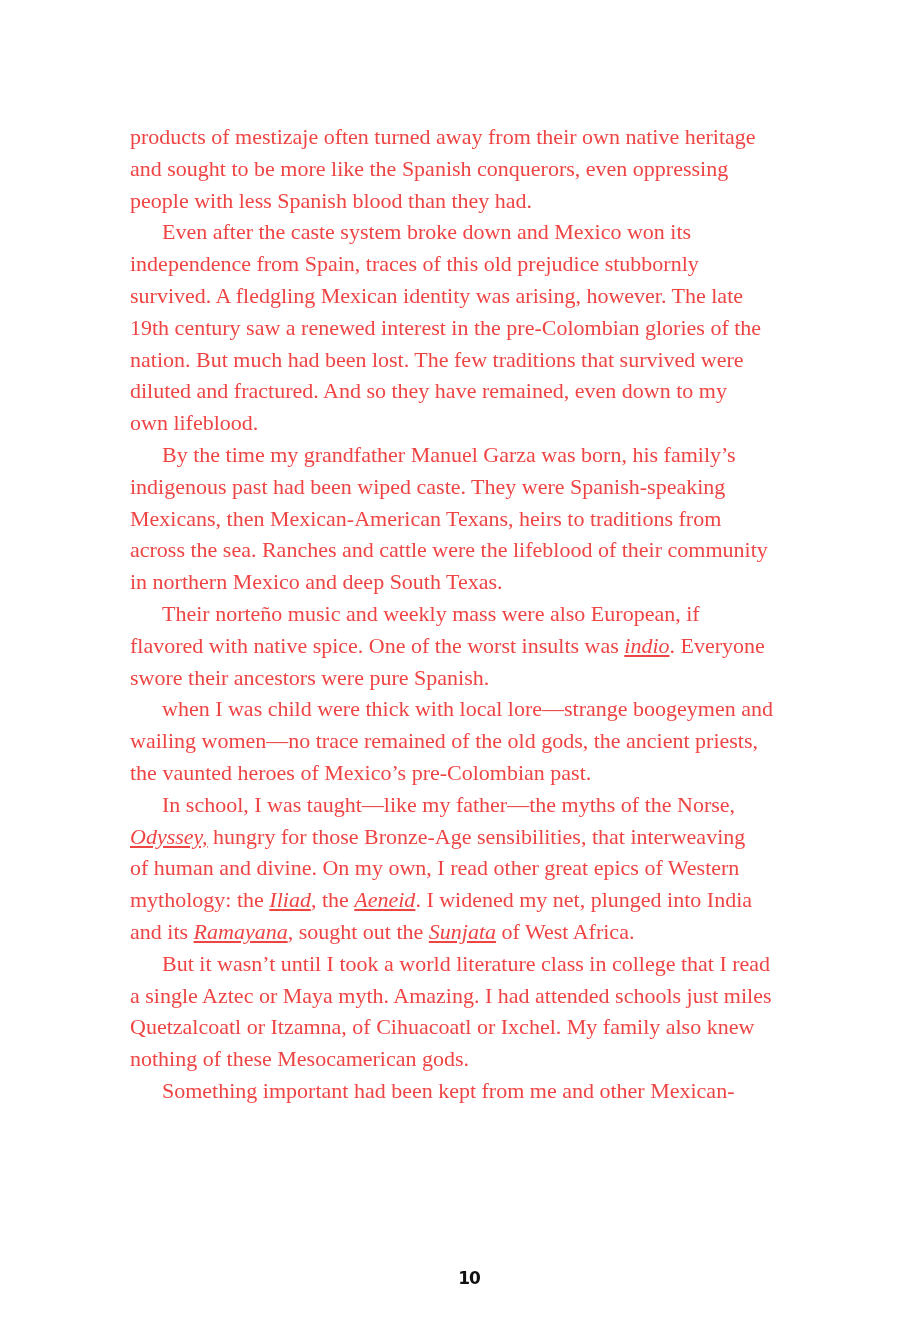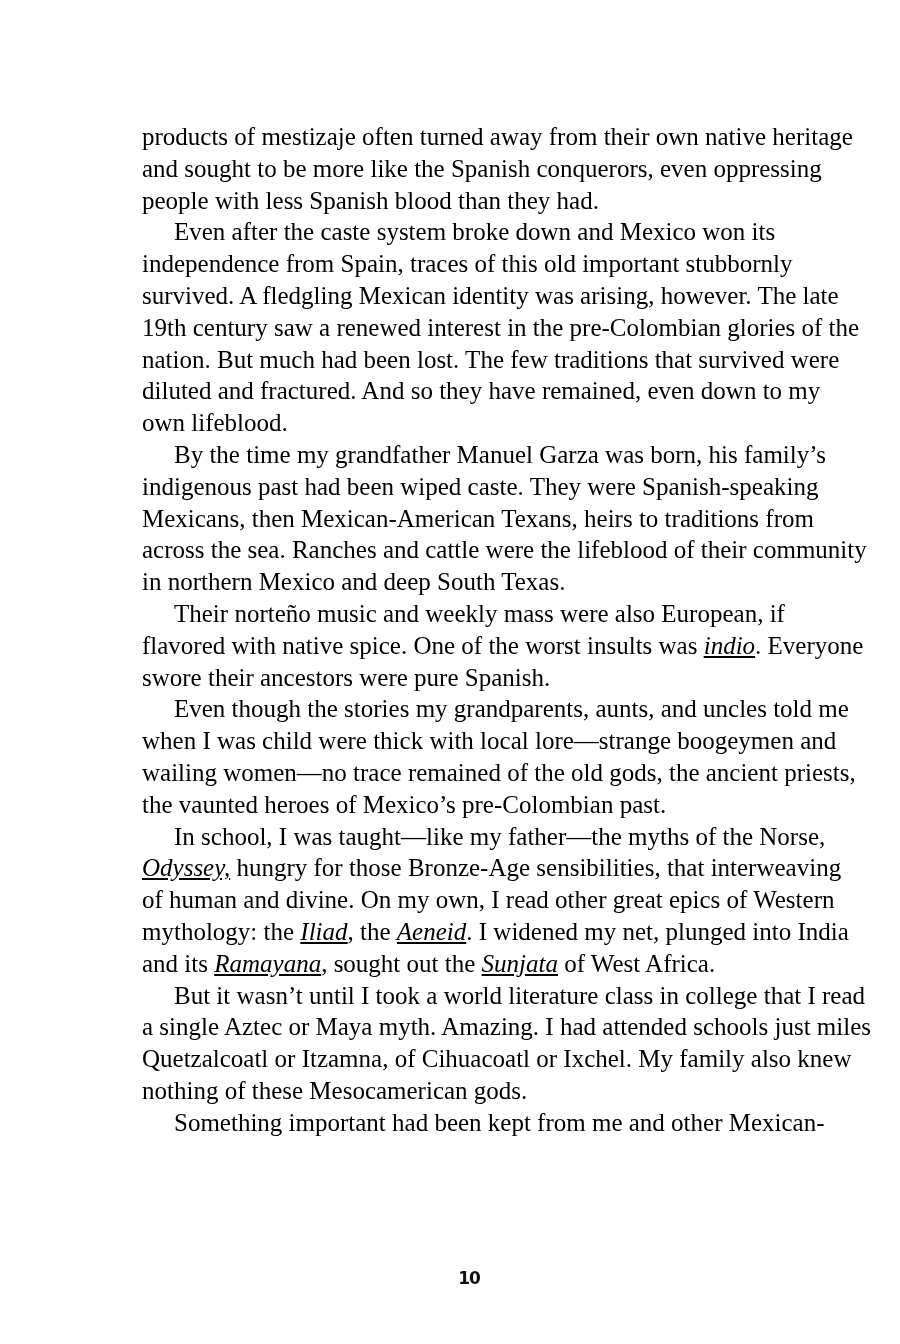--- a/index.html
+++ b/index.html
@@ -1,20 +1,20 @@
 <!DOCTYPE html>
 <html><head>
 <meta charset="utf-8">
 <style>
   html, body { margin: 0; padding: 0; background: #ffffff; }
   body { width: 900px; height: 1344px; position: relative; overflow: hidden; }
   .page {
-    position: absolute; left: 142px; top: 121px; width: 650px;
+    position: absolute; left: 130px; top: 121px; width: 650px;
     font-family: "Liberation Serif", "DejaVu Serif", serif;
-    font-size: 25px; line-height: 31.8px; color: #000000;
+    font-size: 22px; line-height: 31.8px; color: #ef4444;
   }
   .para { margin: 0; text-indent: 32px; white-space: normal; }
   .para.first { text-indent: 0; }
   .line { display: block; white-space: nowrap; }
   .para .line:first-child { padding-left: 32px; }
   .para.first .line:first-child { padding-left: 0; }
   .para { text-indent: 0; }
   em { font-style: italic; text-decoration: underline; }
   .folio {
     position: absolute; left: 0; width: 900px; top: 1268px; text-align: center;
@@ -28,21 +28,21 @@
 <div class="page">
 
   <p class="para first">
     <span class="line">products of mestizaje often turned away from their own native heritage</span>
     <span class="line">and sought to be more like the Spanish conquerors, even oppressing</span>
     <span class="line">people with less Spanish blood than they had.</span>
   </p>
 
   <p class="para">
     <span class="line">Even after the caste system broke down and Mexico won its</span>
-    <span class="line">independence from Spain, traces of this old important stubbornly</span>
+    <span class="line">independence from Spain, traces of this old prejudice stubbornly</span>
     <span class="line">survived. A fledgling Mexican identity was arising, however. The late</span>
     <span class="line">19th century saw a renewed interest in the pre-Colombian glories of the</span>
     <span class="line">nation. But much had been lost. The few traditions that survived were</span>
     <span class="line">diluted and fractured. And so they have remained, even down to my</span>
     <span class="line">own lifeblood.</span>
   </p>
 
   <p class="para">
     <span class="line">By the time my grandfather Manuel Garza was born, his family’s</span>
     <span class="line">indigenous past had been wiped caste. They were Spanish-speaking</span>
@@ -51,21 +51,20 @@
     <span class="line">in northern Mexico and deep South Texas.</span>
   </p>
 
   <p class="para">
     <span class="line">Their norteño music and weekly mass were also European, if</span>
     <span class="line"><span>flavored with native spice. One of the worst insults was </span><em>indio</em><span>. Everyone</span></span>
     <span class="line">swore their ancestors were pure Spanish.</span>
   </p>
 
   <p class="para">
-    <span class="line">Even though the stories my grandparents, aunts, and uncles told me</span>
     <span class="line">when I was child were thick with local lore—strange boogeymen and</span>
     <span class="line">wailing women—no trace remained of the old gods, the ancient priests,</span>
     <span class="line">the vaunted heroes of Mexico’s pre-Colombian past.</span>
   </p>
 
   <p class="para">
     <span class="line">In school, I was taught—like my father—the myths of the Norse,</span>
     <span class="line"><span></span><em>Odyssey,</em><span> hungry for those Bronze-Age sensibilities, that interweaving</span></span>
     <span class="line">of human and divine. On my own, I read other great epics of Western</span>
     <span class="line"><span>mythology: the </span><em>Iliad</em><span>, the </span><em>Aeneid</em><span>. I widened my net, plunged into India</span></span>

